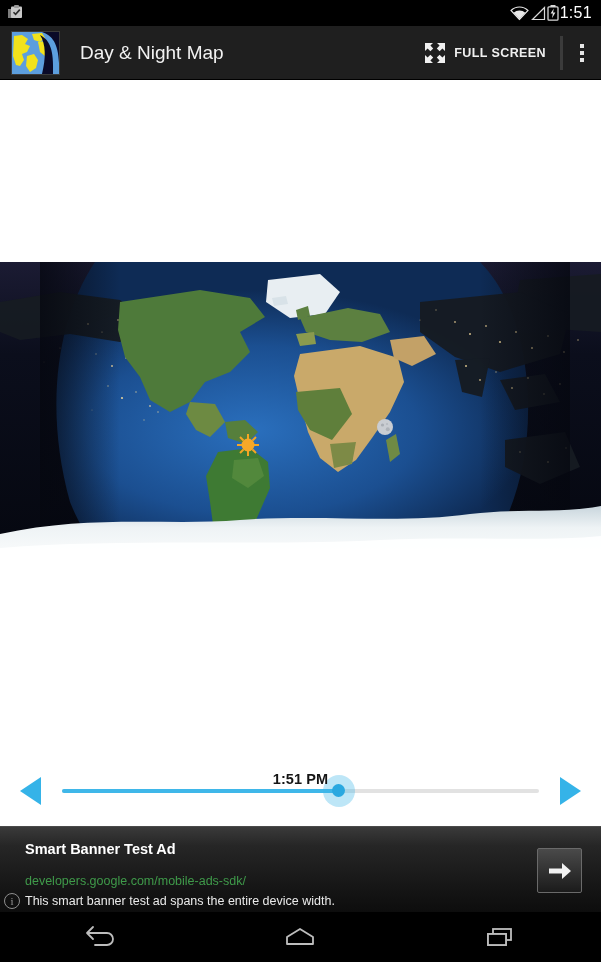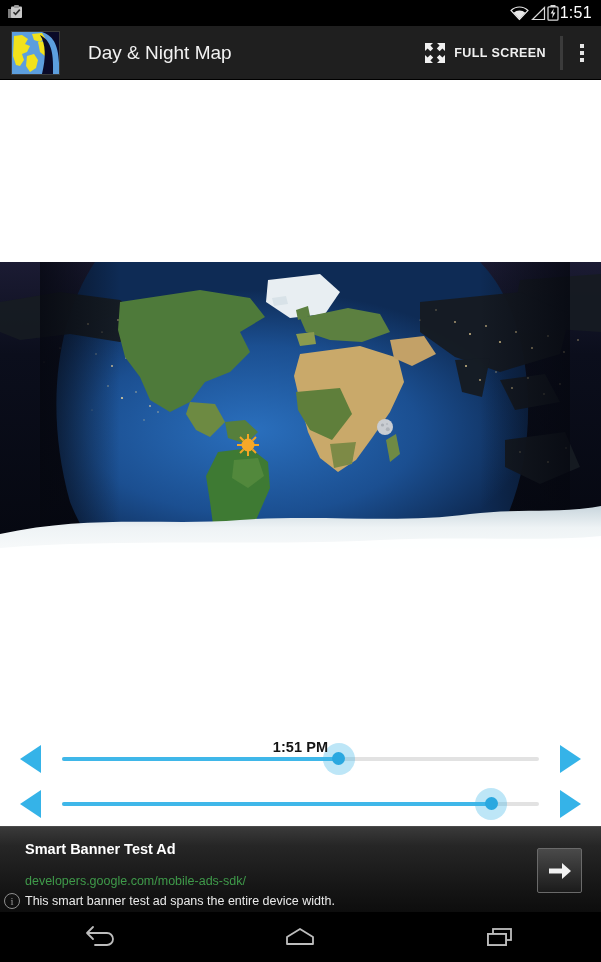--- a/index.html
+++ b/index.html
@@ -31,21 +31,21 @@
     border-bottom: 1px solid #000;
     display: flex; align-items: center;
   }
   .app-icon {
     width: 49px; height: 44px; margin-left: 11px;
     border: 1px solid #3a3a3a;
     position: relative; overflow: hidden; flex: none;
     background: #6cace4;
   }
   .app-title {
-    color: #f2f2f2; font-size: 19px; margin-left: 28px;
+    color: #f2f2f2; font-size: 19px; margin-left: 20px;
     white-space: nowrap; font-weight: 400;
   }
   .ab-actions { margin-left: auto; display: flex; align-items: stretch; height: 54px; }
   .ab-btn {
     display: flex; align-items: center; gap: 8px;
     padding: 0 14px; position: relative; cursor: pointer;
   }
   .ab-btn .lbl {
     color: #f0f0f0; font-size: 12.5px; font-weight: bold; letter-spacing: .4px;
     white-space: nowrap;
@@ -64,21 +64,21 @@
 
   
   .map-area {
     position: absolute; left: 0; top: 262px; width: 601px; height: 306px;
     overflow: hidden; background: #000;
   }
   .map-svg { display: block; width: 601px; height: 306px; }
 
   
   .controls { position: absolute; left: 0; top: 736px; width: 601px; height: 90px; }
-  .slider-row { position: relative; height: 45px; }
+  .slider-row { position: relative; height: 45px; margin-top: 32px; }
   .arrow {
     position: absolute; top: 50%; transform: translateY(-50%);
     width: 0; height: 0; cursor: pointer;
   }
   .arrow-left {
     left: 20px;
     border-top: 14px solid transparent; border-bottom: 14px solid transparent;
     border-right: 21px solid #35b3e8;
   }
   .arrow-right {

